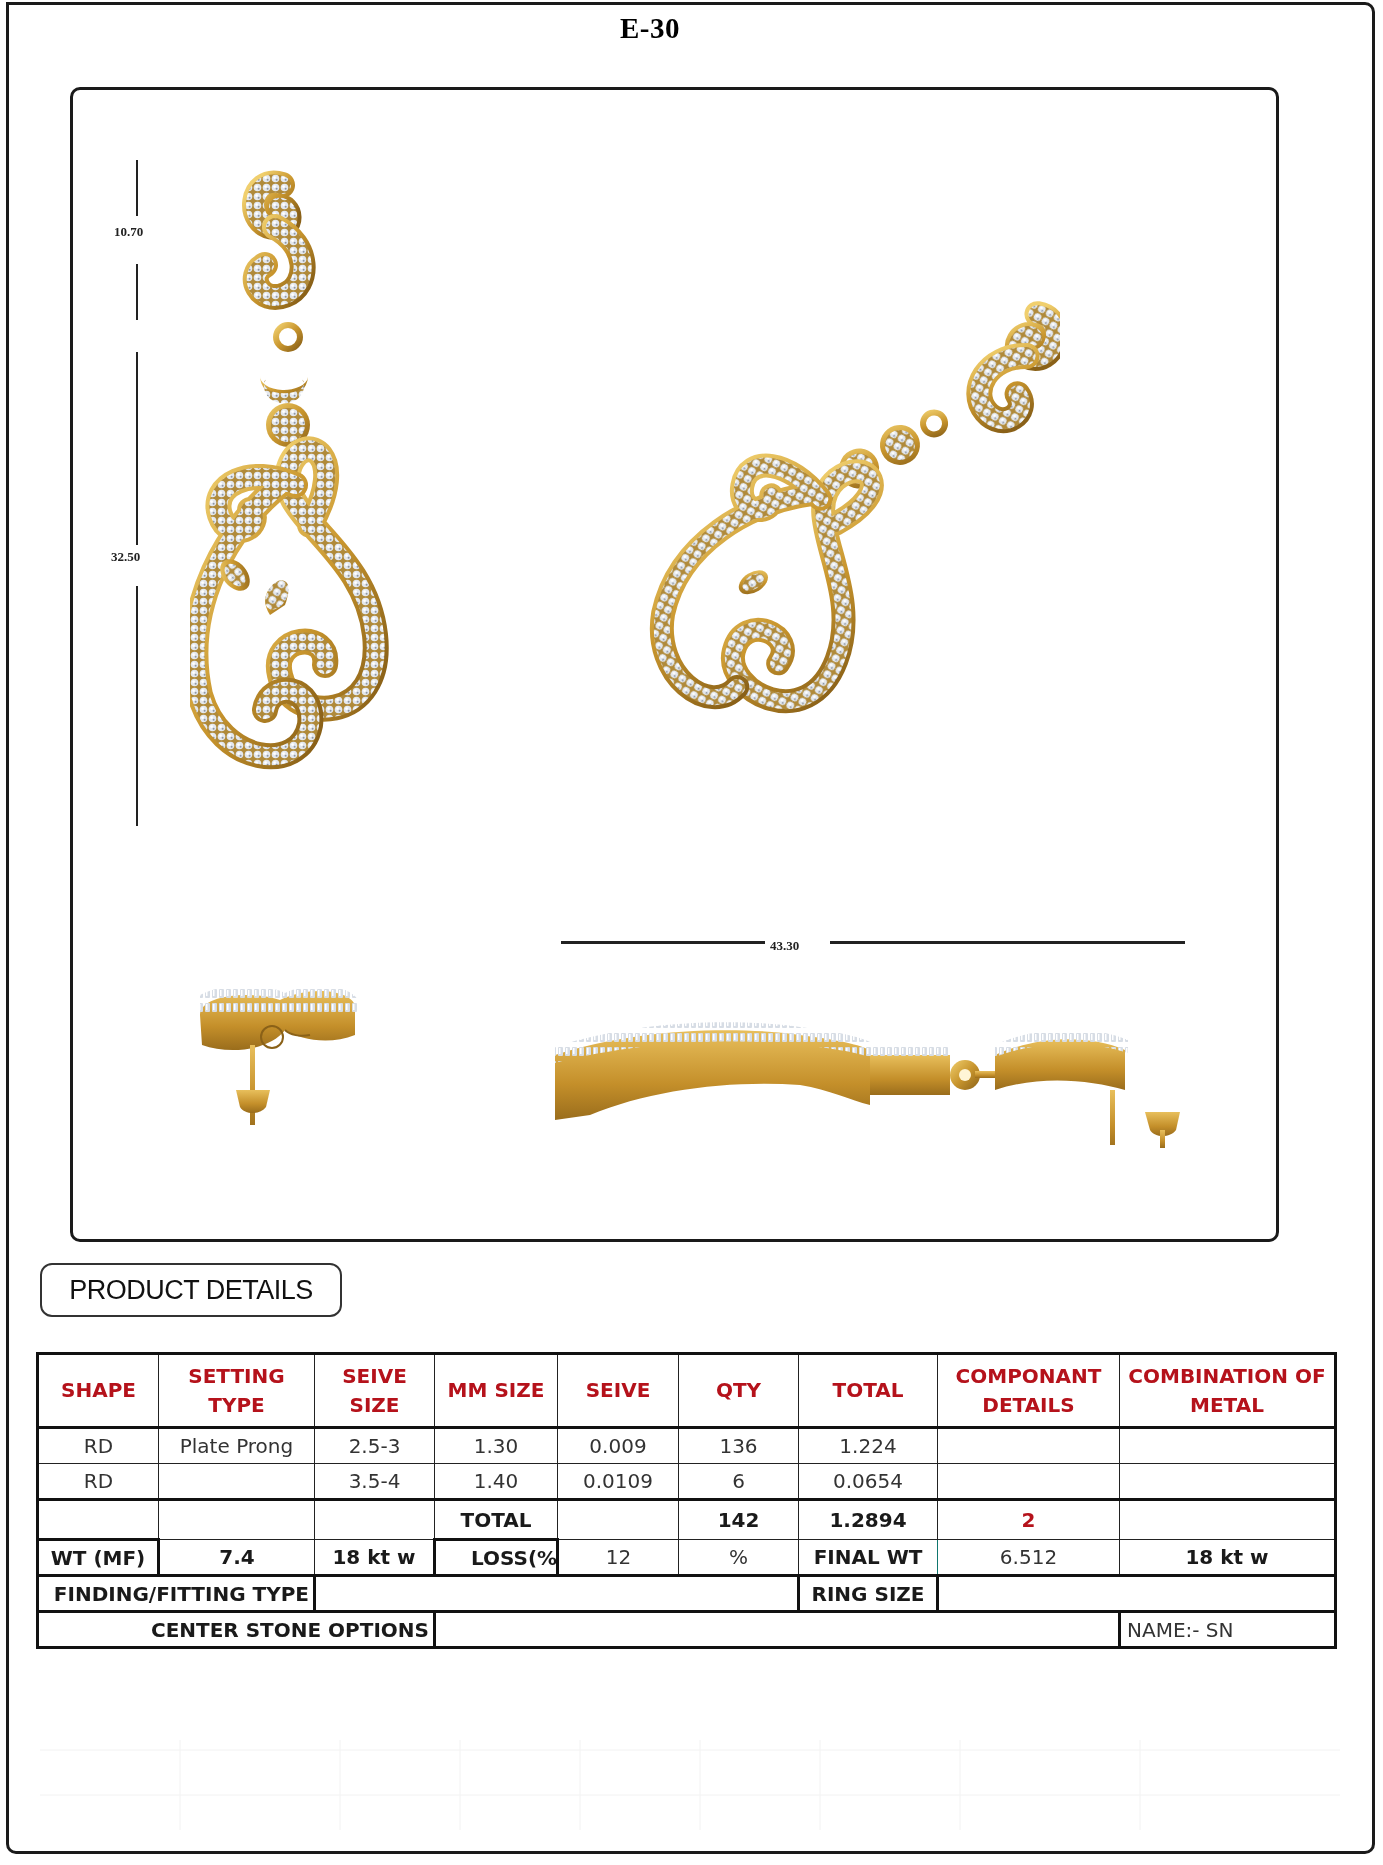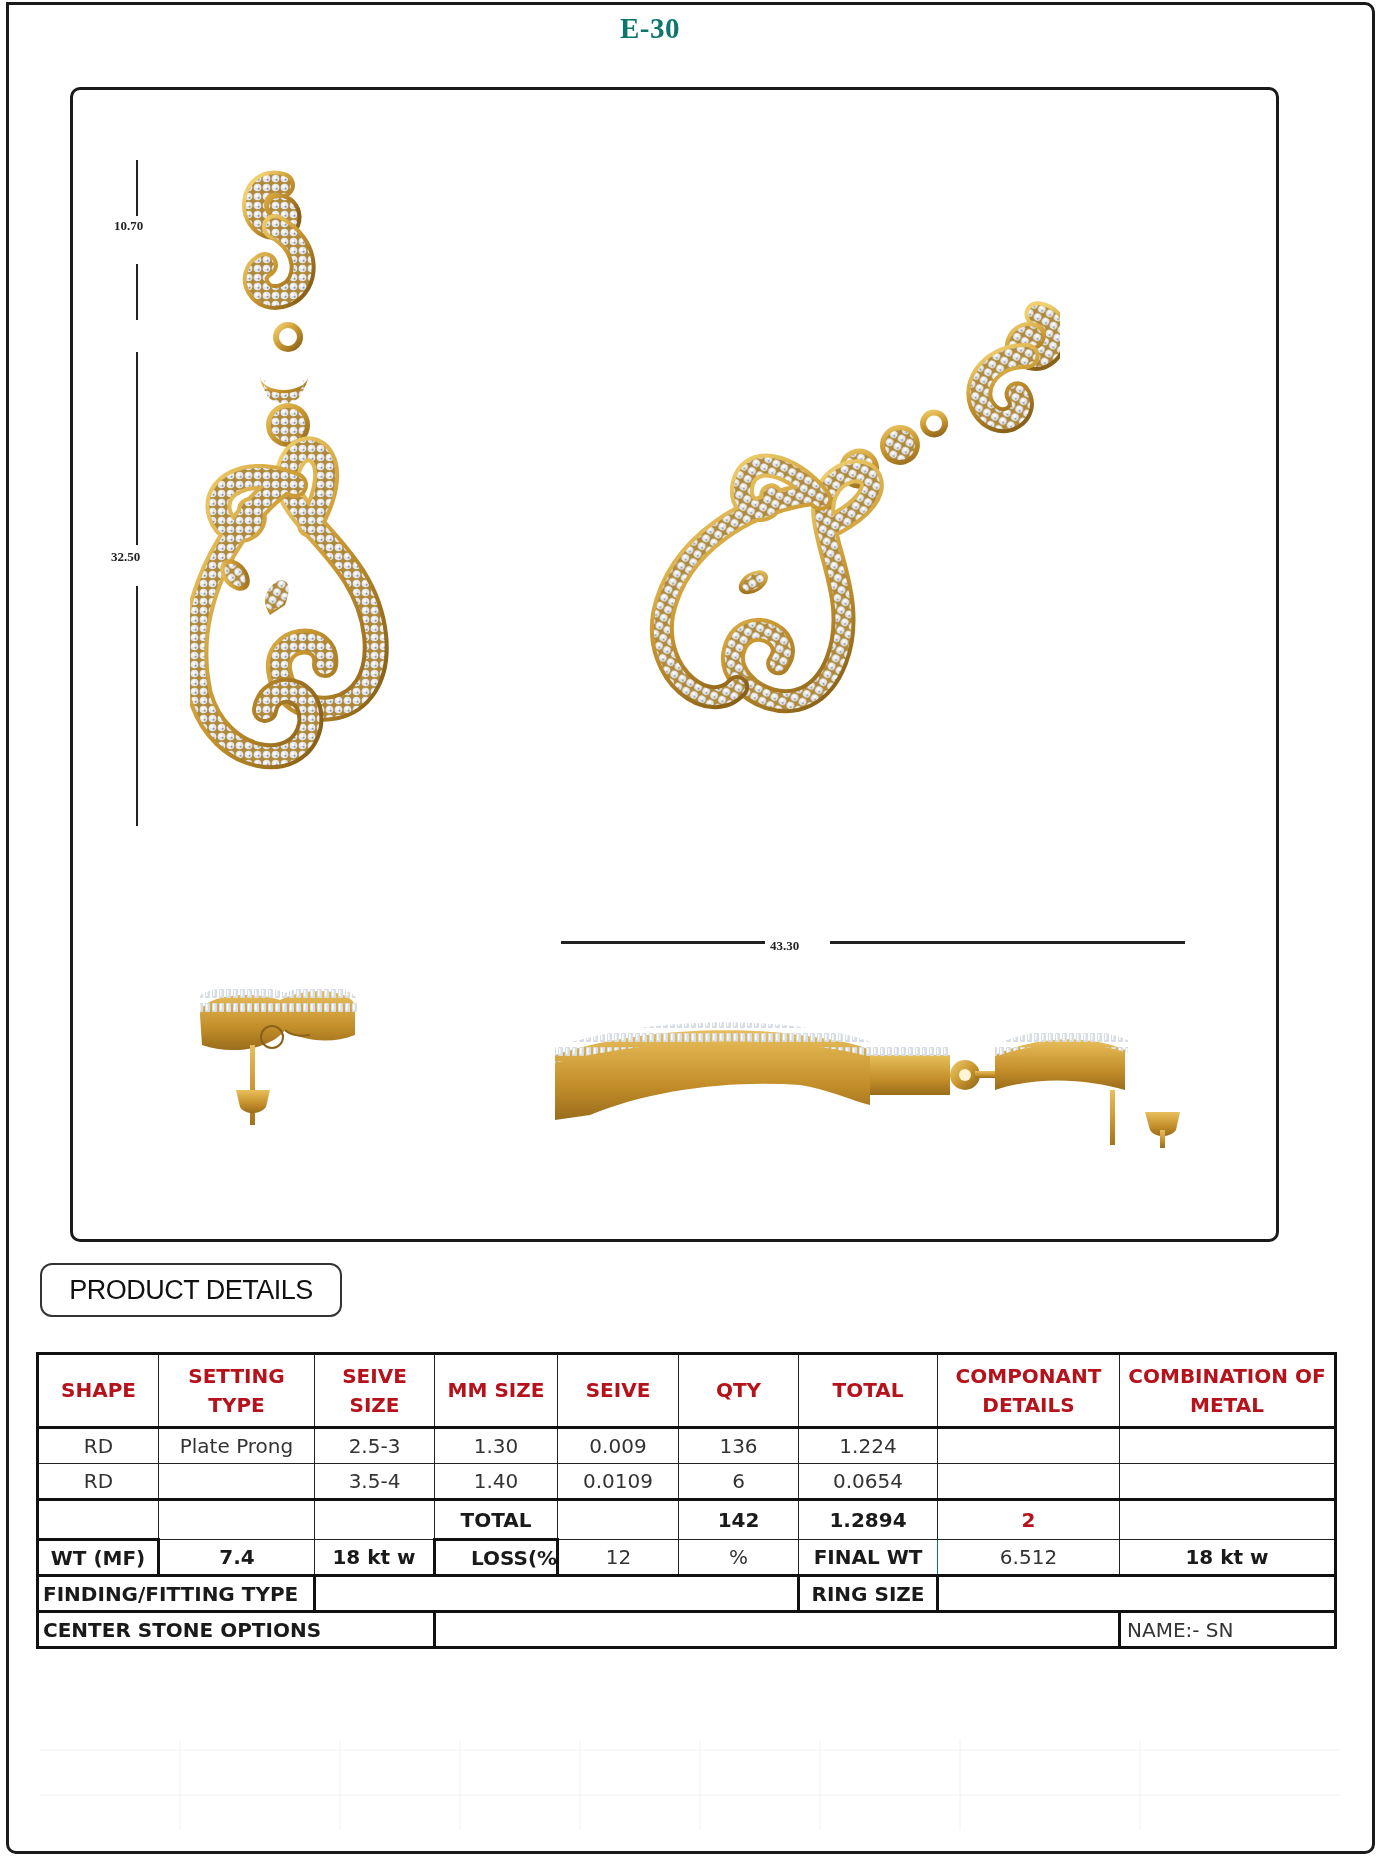--- a/index.html
+++ b/index.html
@@ -1,48 +1,48 @@
 <!DOCTYPE html>
 <html><head>
 <meta charset="utf-8">
 <style>
   * { box-sizing: border-box; margin: 0; padding: 0; }
   body { width: 1383px; height: 1865px; background: #ffffff; position: relative; overflow: hidden; font-family: "Liberation Sans", sans-serif; }
   .outer-border { position: absolute; left: 6px; top: 2px; width: 1369px; height: 1852px; border: 3px solid #1a1a1a; border-radius: 0 10px 10px 10px; }
-  .sheet-title { position: absolute; left: 0; top: 12px; width: 1300px; text-align: center; font-family: "Liberation Serif", serif; font-weight: bold; font-size: 29px; color: #0f766e; letter-spacing: 0.5px; }
+  .sheet-title { position: absolute; left: 0; top: 12px; width: 1300px; text-align: center; font-family: "Liberation Serif", serif; font-weight: bold; font-size: 29px; color: #000000; letter-spacing: 0.5px; }
   .image-frame { position: absolute; left: 70px; top: 87px; width: 1209px; height: 1155px; border: 3px solid #1a1a1a; border-radius: 10px; background: #fff; }
   .dim-line-v { position: absolute; width: 2px; background: #222; }
   .dim-line-h { position: absolute; height: 3px; background: #222; }
   .dim-label { position: absolute; font-family: "Liberation Serif", serif; font-weight: bold; font-size: 13px; color: #222; }
   .render { position: absolute; }
   .pd-box { position: absolute; left: 40px; top: 1263px; width: 302px; height: 54px; border: 2px solid #333; border-radius: 12px; display: flex; align-items: center; justify-content: center; font-family: "Liberation Sans", sans-serif; font-size: 27px; color: #111; letter-spacing: -0.5px; }
   table.details { position: absolute; left: 36px; top: 1352px; width: 1298px; border-collapse: collapse; font-family: "DejaVu Sans", sans-serif; table-layout: fixed; }
   table.details td { border: 1px solid #222; text-align: center; vertical-align: middle; font-size: 20px; color: #333; height: 36px; padding: 0 4px; white-space: nowrap; overflow: hidden; }
   table.details tr.header td { height: 74px; color: #b5121b; font-weight: bold; font-size: 20px; line-height: 1.45; white-space: normal; border-bottom: 3px solid #111; border-top: 3px solid #111; }
   table.details td.strong { font-weight: bold; color: #1a1a1a; }
   table.details td.red { color: #b5121b; font-weight: bold; }
   table.details td.red-light { color: #c0392b; font-weight: normal; }
-  table.details td.left { text-align: left; padding-left: 4px; color: #1a1a1a; font-weight: bold; }
+  table.details td.left { text-align: right; padding-left: 4px; color: #1a1a1a; font-weight: bold; }
   table.details td.left-plain { text-align: left; padding-left: 6px; color: #333; }
   .thick-left { border-left: 3px solid #111 !important; }
   .thick-right { border-right: 3px solid #111 !important; }
   .thick-bottom { border-bottom: 3px solid #111 !important; }
   .faint-grid { position: absolute; left: 40px; top: 1740px; width: 1300px; height: 90px; opacity: 0.12; }
 </style>
 </head>
 <body>
 
 <div class="outer-border"></div>
 
 <div class="sheet-title">E-30</div>
 
 <div class="image-frame"></div>
 
 <div class="dim-line-v" style="left:136px; top:160px; height:56px;"></div>
-<div class="dim-label" style="left:114px; top:218px;">10.70</div>
+<div class="dim-label" style="left:114px; top:224px;">10.70</div>
 <div class="dim-line-v" style="left:136px; top:264px; height:56px;"></div>
 
 <div class="dim-line-v" style="left:136px; top:352px; height:193px;"></div>
 <div class="dim-label" style="left:111px; top:549px;">32.50</div>
 <div class="dim-line-v" style="left:136px; top:586px; height:240px;"></div>
 
 <div class="dim-line-h" style="left:561px; top:941px; width:204px;"></div>
 <div class="dim-label" style="left:770px; top:938px;">43.30</div>
 <div class="dim-line-h" style="left:830px; top:941px; width:355px;"></div>
 

